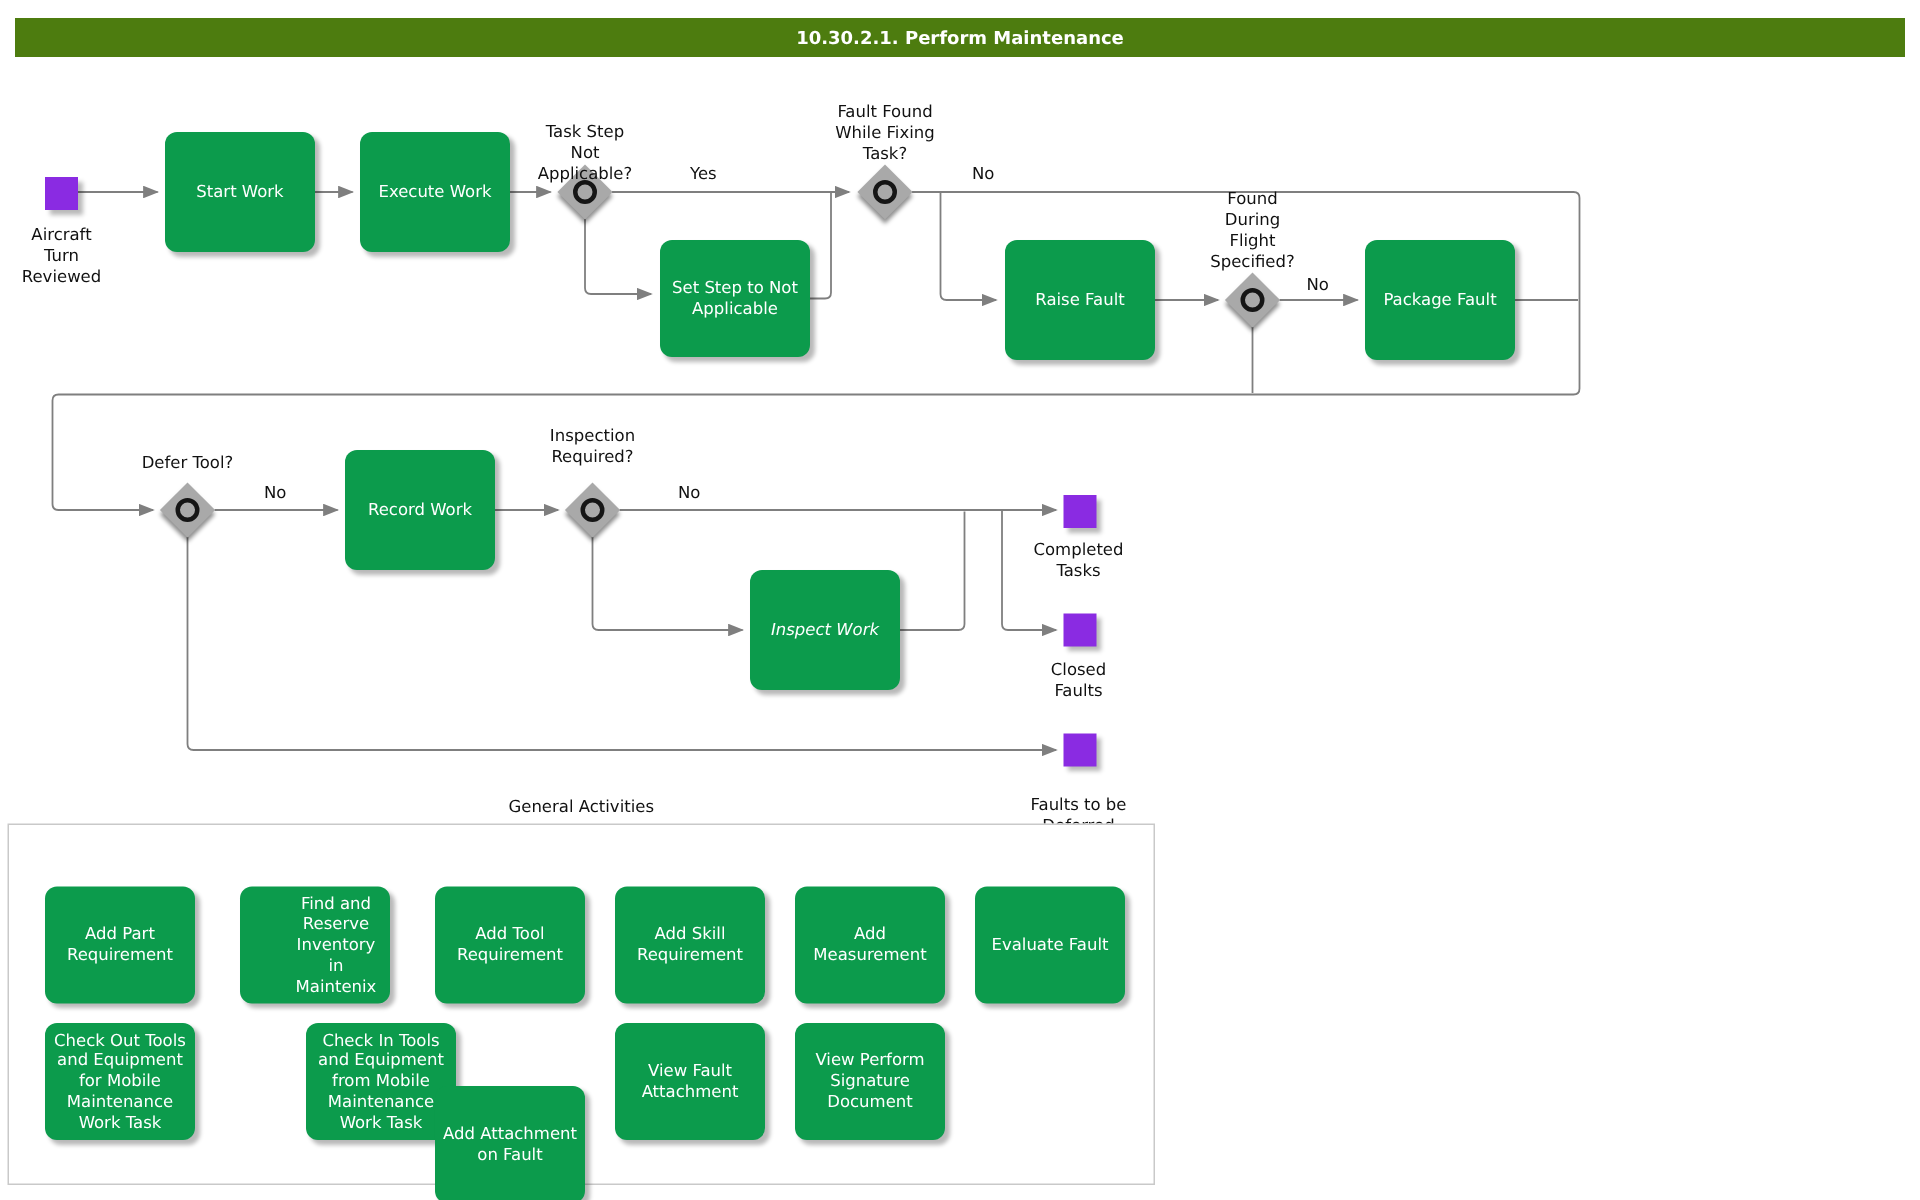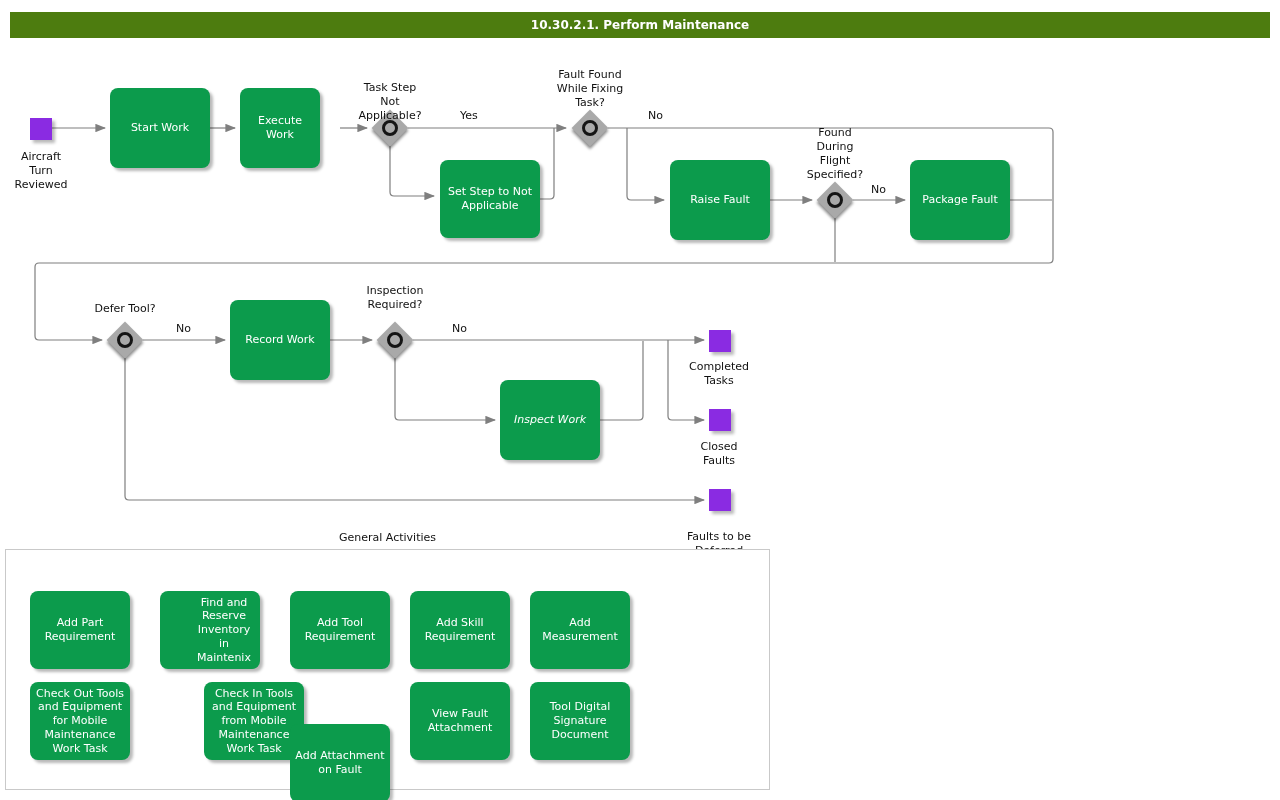--- a/index.html
+++ b/index.html
@@ -71,21 +71,21 @@
 
   <div class="event" style="left:709px;top:409px;"></div>
   <div class="lbl" style="left:674px;top:440px;width:90px;">Closed
 Faults</div>
 
   <div class="event" style="left:709px;top:489px;"></div>
   <div class="lbl" style="left:674px;top:517px;width:90px;margin-top:13px;">Faults to be
 Deferred</div>
 
   <div class="task" style="left:110px;top:88px;width:100px;height:80px;">Start Work</div>
-  <div class="task" style="left:240px;top:88px;width:80px;height:80px;">Execute Work</div>
+  <div class="task" style="left:240px;top:88px;width:100px;height:80px;">Execute Work</div>
   <div class="task" style="left:670px;top:160px;width:100px;height:80px;">Raise Fault</div>
   <div class="task" style="left:440px;top:160px;width:100px;height:78px;">Set Step to Not
 Applicable</div>
   <div class="task" style="left:910px;top:160px;width:100px;height:80px;">Package Fault</div>
   <div class="task" style="left:230px;top:300px;width:100px;height:80px;text-align:right;">Record Work</div>
   <div class="task" style="left:500px;top:380px;width:100px;height:80px;font-style:italic;">Inspect Work</div>
 
   <div class="gw" style="left:372px;top:110px;">
     <div class="dia"></div>
     <div class="ring"></div>
@@ -138,32 +138,33 @@
   <div class="task" style="left:160px;top:591px;width:100px;height:78px;padding-left:32px;">Find and
 Reserve
 Inventory in
 Maintenix</div>
   <div class="task" style="left:290px;top:591px;width:100px;height:78px;">Add Tool
 Requirement</div>
   <div class="task" style="left:410px;top:591px;width:100px;height:78px;">Add Skill
 Requirement</div>
   <div class="task" style="left:530px;top:591px;width:100px;height:78px;">Add
 Measurement</div>
+  <div class="task" style="left:650px;top:591px;width:100px;height:78px;">Evaluate Fault</div>
 
   <div class="task" style="left:30px;top:682px;width:100px;height:78px;">Check Out Tools
 and Equipment
 for Mobile
 Maintenance
 Work Task</div>
   <div class="task" style="left:160px;top:682px;width:100px;height:78px;margin-left:44px;">Check In Tools
 and Equipment
 from Mobile
 Maintenance
 Work Task</div>
   <div class="task" style="left:290px;top:682px;width:100px;height:78px;margin-top:42px;">Add Attachment
 on Fault</div>
   <div class="task" style="left:410px;top:682px;width:100px;height:78px;">View Fault
 Attachment</div>
-  <div class="task" style="left:530px;top:682px;width:100px;height:78px;">Tool Digital
+  <div class="task" style="left:530px;top:682px;width:100px;height:78px;">View Perform
 Signature
 Document</div>
 
 </div>
 
 </body></html>

